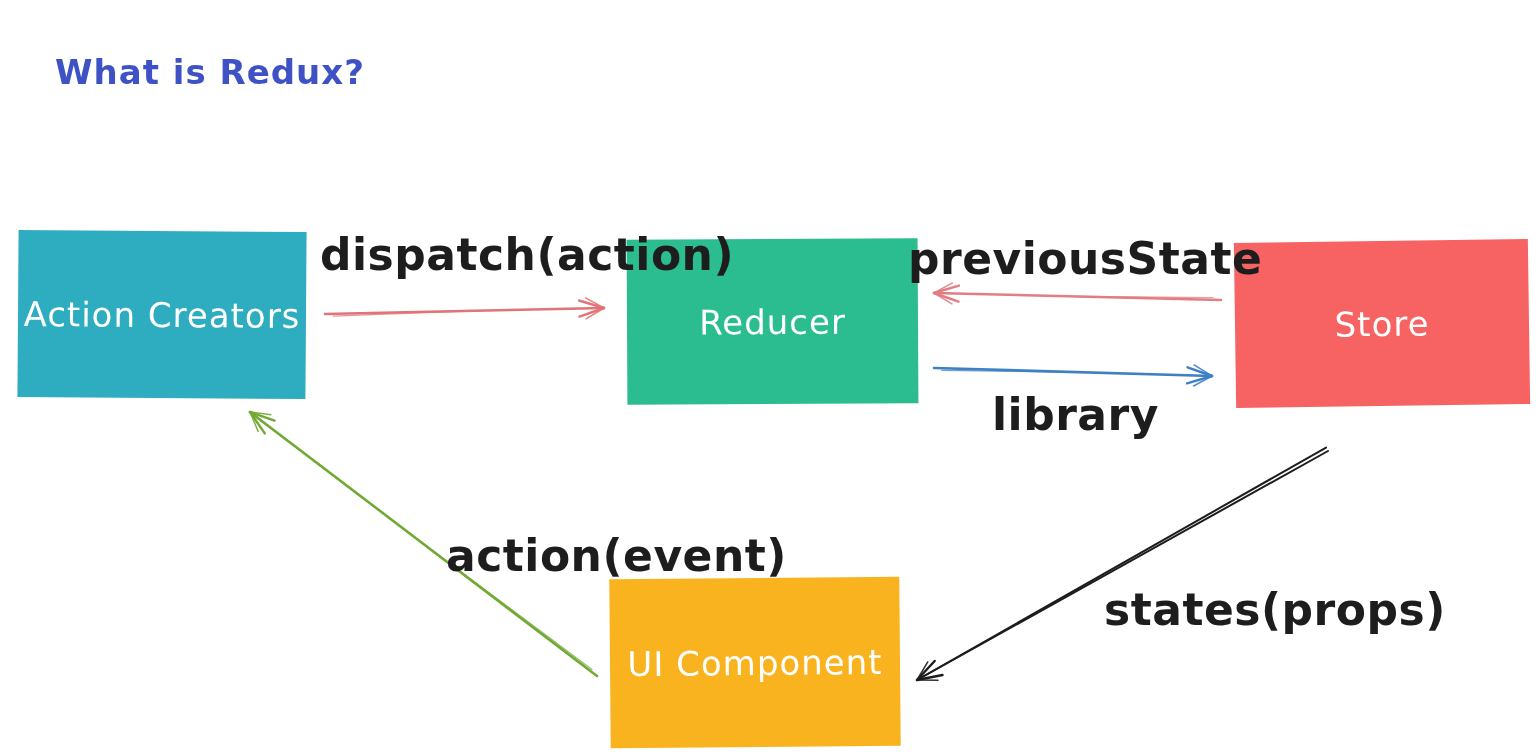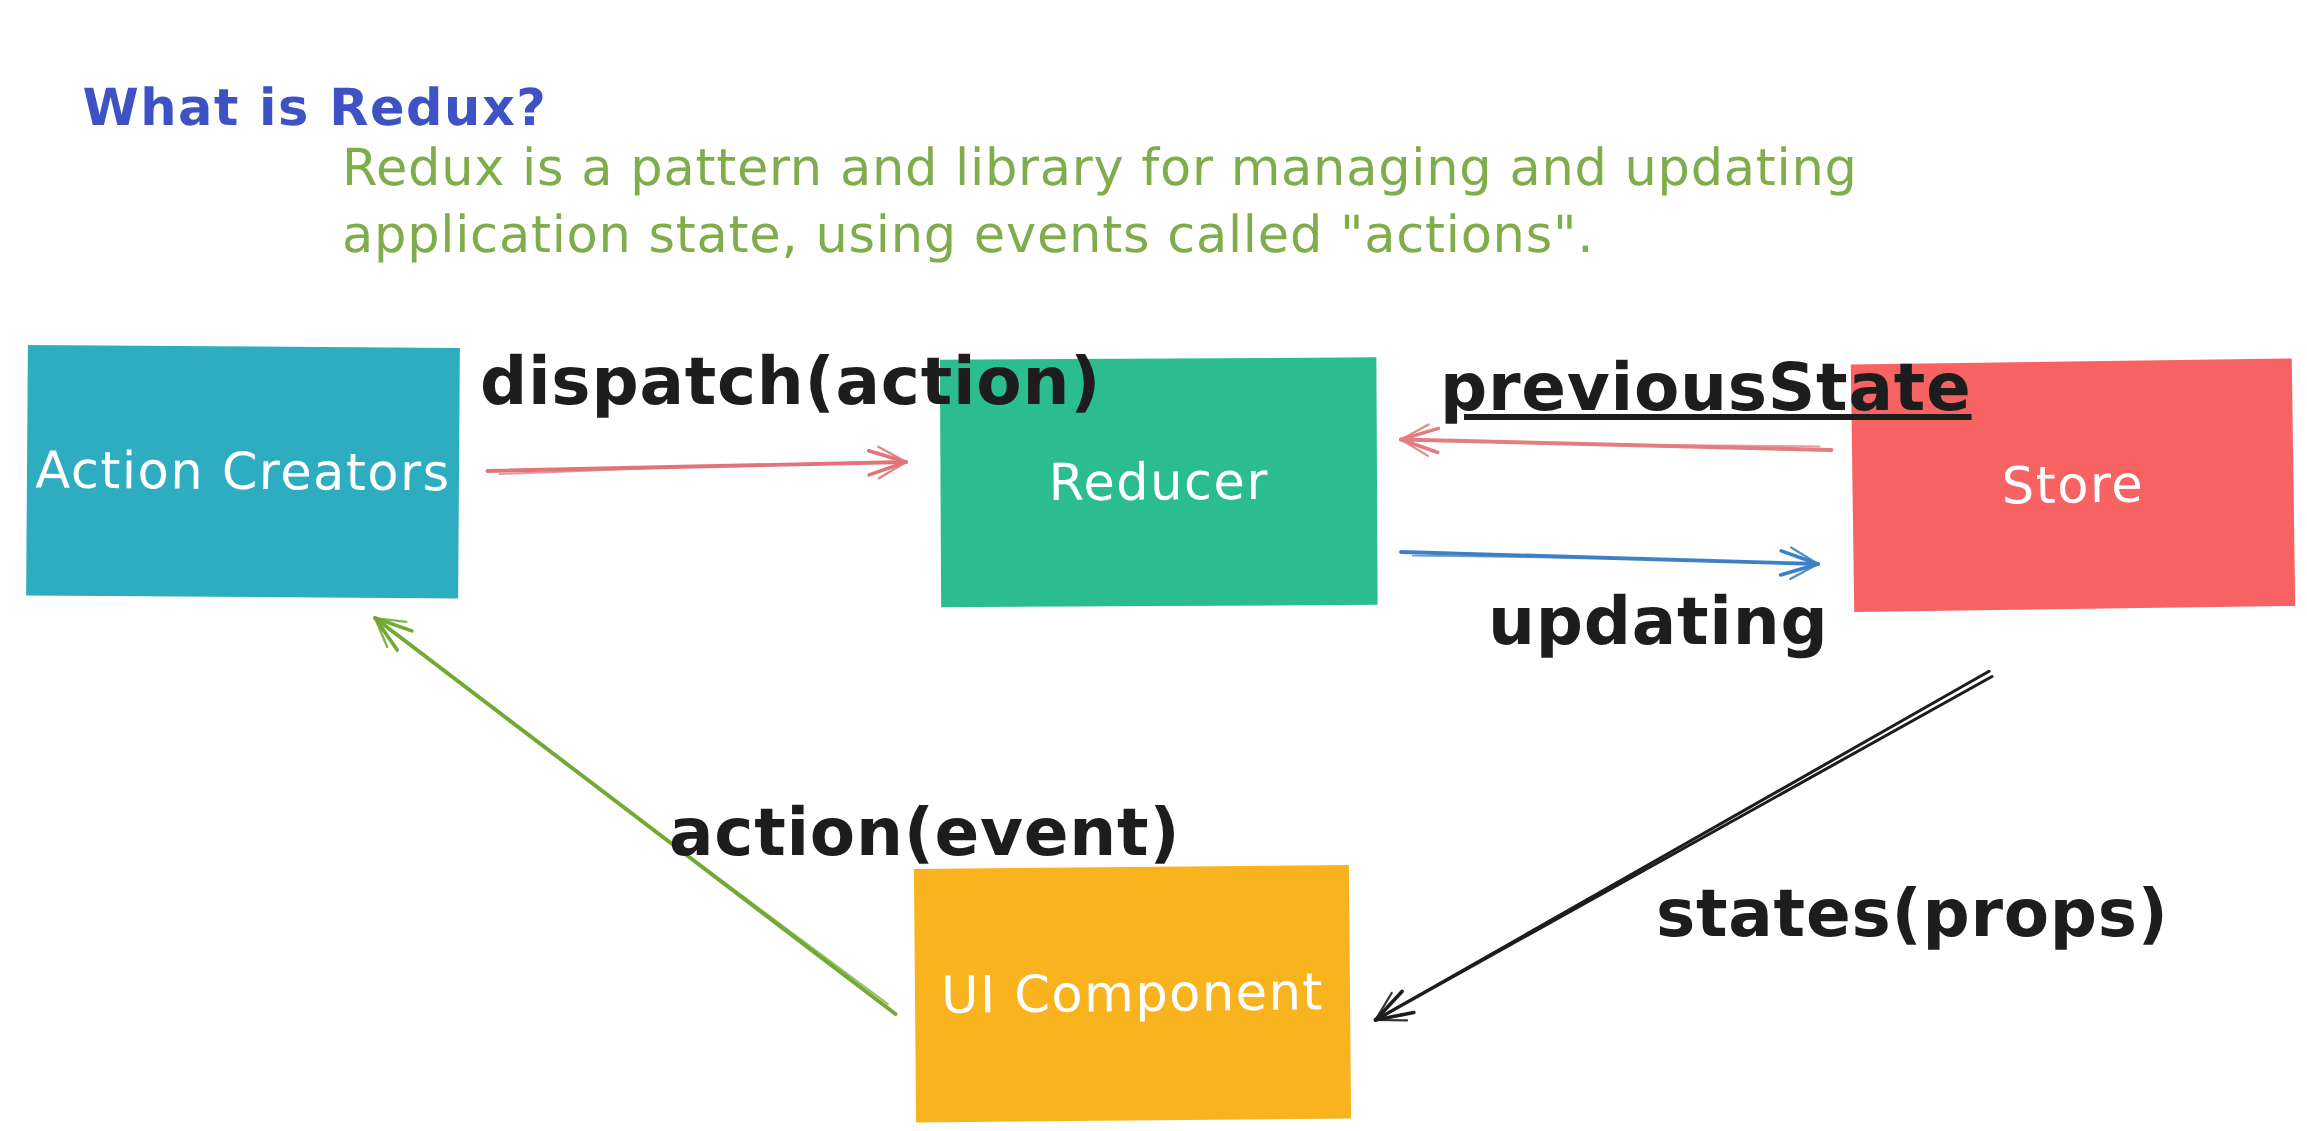--- a/index.html
+++ b/index.html
@@ -21,21 +21,21 @@
     color:#ffffff;font-size:34px;letter-spacing:1px;white-space:nowrap;
   }
   .node-action-creators{left:18px;top:231px;width:288px;height:167px;transform:rotate(0.4deg);}
   .node-reducer{left:627px;top:239px;width:291px;height:165px;transform:rotate(-0.3deg);}
   .node-store{left:1235px;top:241px;width:294px;height:165px;transform:rotate(-0.8deg);}
   .node-ui-component{left:610px;top:578px;width:290px;height:169px;transform:rotate(-0.5deg);}
   .edge-label{
     position:absolute;font-size:44px;font-weight:bold;letter-spacing:0.5px;white-space:nowrap;
   }
   .label-dispatch{left:320px;top:229px;}
-  .label-previous-state{left:960px;top:233px;text-decoration:underline;}
+  .label-previous-state{left:908px;top:233px;}
   .label-new-state{left:992px;top:389px;}
   .label-states-props{left:1104px;top:584px;}
   .label-action-event{left:446px;top:530px;}
 </style>
 </head>
 <body>
 
 <div class="canvas">
 
   <svg id="arrows-svg" viewBox="0 0 1538 754" xmlns="http://www.w3.org/2000/svg">
@@ -66,24 +66,20 @@
       <line x1="597" y1="676" x2="250" y2="412" stroke="#72a934" stroke-width="2.6" stroke-linecap="round"></line>
       <line x1="591.9652567969671" y1="669.405201983418" x2="423.5" y2="544" stroke="#72a934" stroke-width="1.3" stroke-linecap="round" stroke-opacity="0.75"></line>
       <line x1="250" y1="412" x2="264.8146475664275" y2="433.3664741471901" stroke="#72a934" stroke-width="2.4" stroke-linecap="round"></line>
       <line x1="250" y1="412" x2="274.5442000441221" y2="420.5780093374931" stroke="#72a934" stroke-width="2.4" stroke-linecap="round"></line>
       <line x1="250" y1="412" x2="258.1161544741268" y2="431.3682223384624" stroke="#72a934" stroke-width="1.5" stroke-linecap="round" stroke-opacity="0.9"></line>
       <line x1="250" y1="412" x2="270.831449808317" y2="414.65531521359867" stroke="#72a934" stroke-width="1.5" stroke-linecap="round" stroke-opacity="0.9"></line>
     </svg>
 
   <div class="page-title" style="color: rgb(62, 82, 197); margin-top: 40px;">What is Redux?</div>
 
-  <div class="description" style="color: rgb(127, 173, 75);">
-    <div>Redux is a pattern and library for managing and updating</div>
-    <div>application state, using events called "actions".</div>
-  </div>
 
   <div class="node node-action-creators" style="background-color: rgb(47, 173, 192);">
     <span>Action Creators</span>
   </div>
 
   <div class="node node-reducer" style="background-color: rgb(43, 189, 143);">
     <span>Reducer</span>
   </div>
 
   <div class="node node-store" style="background-color: rgb(247, 99, 99);">
@@ -91,19 +87,19 @@
   </div>
 
   <div class="node node-ui-component" style="background-color: rgb(249, 179, 31);">
     <span>UI Component</span>
   </div>
 
   <div class="edge-label label-dispatch" style="color: rgb(29, 29, 29);">dispatch(action)</div>
 
   <div class="edge-label label-previous-state" style="color: rgb(29, 29, 29);">previousState</div>
 
-  <div class="edge-label label-new-state" style="color: rgb(29, 29, 29);">updating</div>
+  <div class="edge-label label-new-state" style="color: rgb(29, 29, 29);">library</div>
 
   <div class="edge-label label-states-props" style="color: rgb(29, 29, 29);">states(props)</div>
 
   <div class="edge-label label-action-event" style="color: rgb(29, 29, 29);">action(event)</div>
 
 </div>
 
 </body></html>

